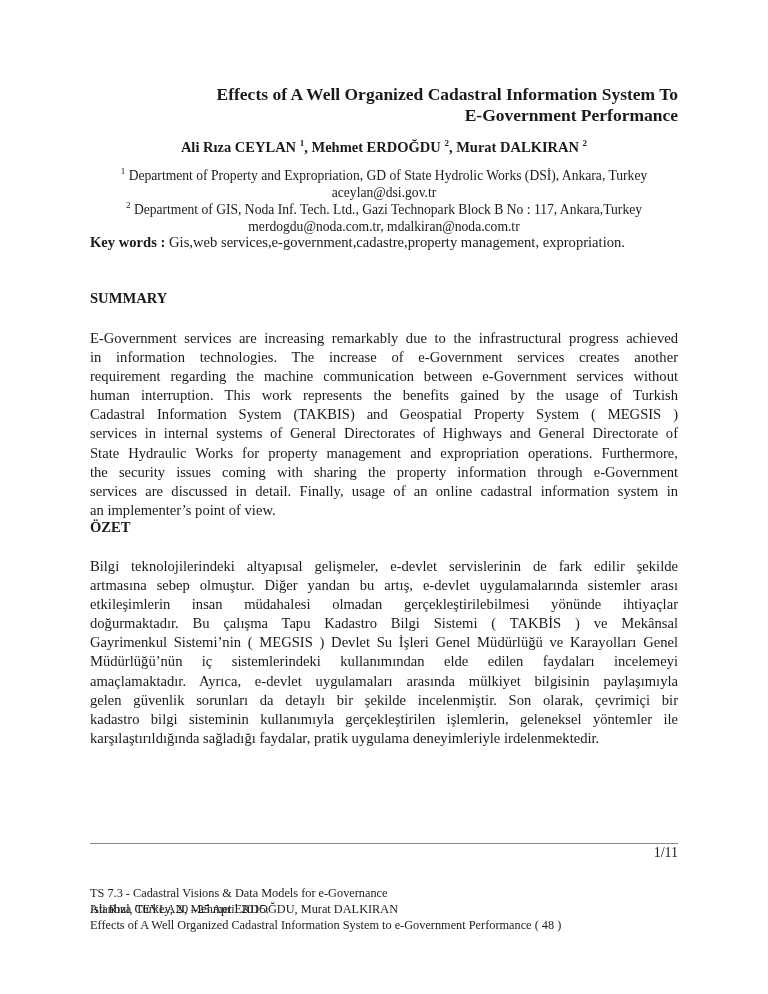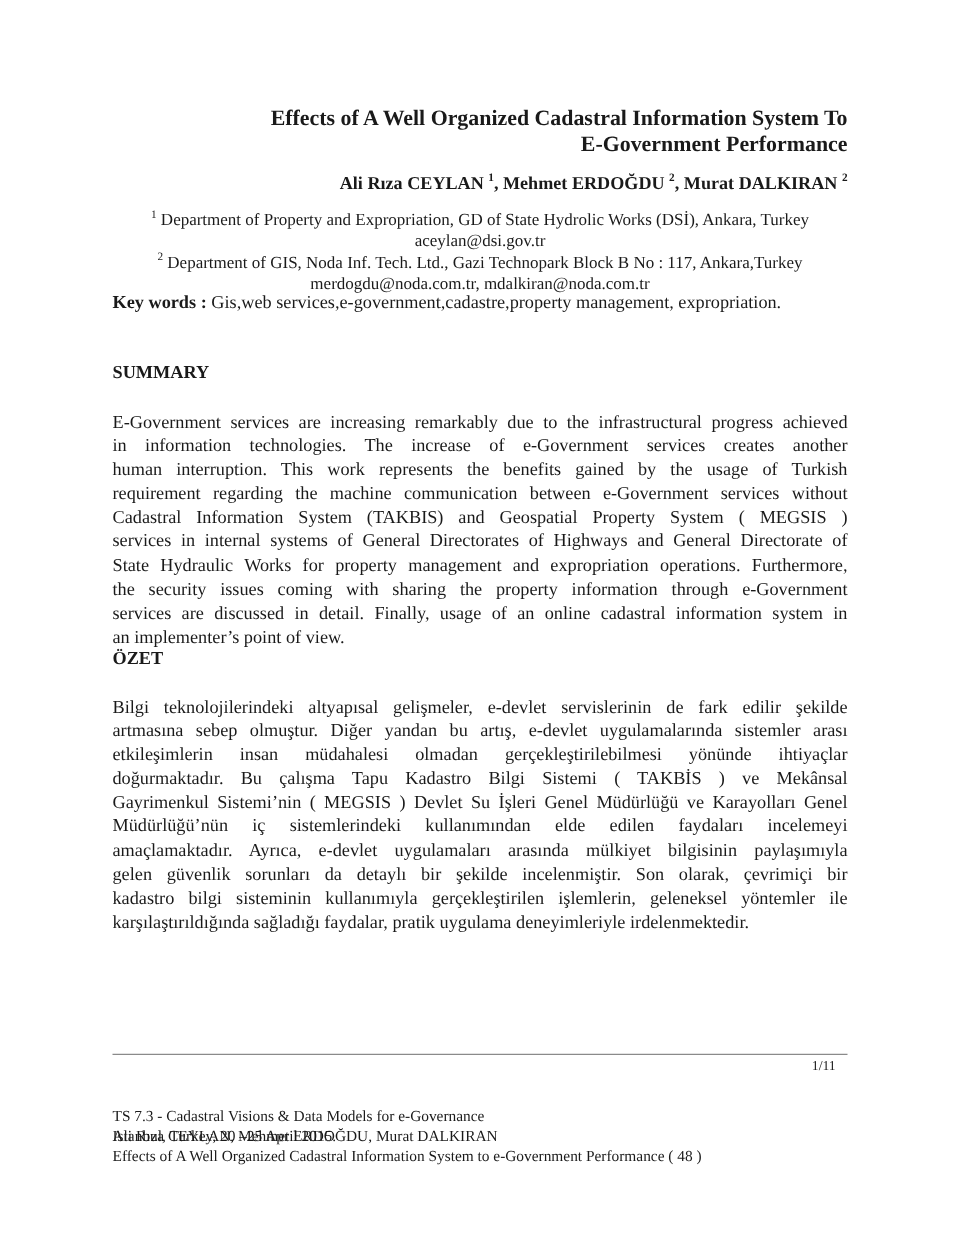--- a/index.html
+++ b/index.html
@@ -7,21 +7,21 @@
     width: 768px; height: 994px; position: relative; overflow: hidden;
     font-family: "Liberation Serif", serif; color: #1a1a1a;
   }
   .page { position: absolute; left: 0; top: 0; width: 768px; height: 994px; }
   .title {
     position: absolute; left: 90px; width: 588px; top: 84px;
     text-align: right; font-weight: bold; font-size: 17.5px; line-height: 21px;
   }
   .authors {
     position: absolute; left: 90px; width: 588px; top: 138px;
-    text-align: right; font-weight: bold; font-size: 14.5px; line-height: 18px;
+    text-align: center; font-weight: bold; font-size: 14.5px; line-height: 18px;
   }
   .authors sup, .affil sup { font-size: 9px; vertical-align: 6px; line-height: 0; }
   .affil {
     position: absolute; left: 80px; width: 608px; top: 167px;
     text-align: center; font-size: 13.6px; line-height: 17px;
   }
   .affil .line { display: block; white-space: nowrap; }
   .keywords {
     position: absolute; left: 90px; width: 600px; top: 233px;
     font-size: 14.6px; line-height: 18px; white-space: nowrap;
@@ -40,21 +40,21 @@
     position: absolute; left: 90px; width: 588px; top: 843px; height: 0;
     border-top: 1.5px solid #8a8a8a;
   }
   .footer {
     position: absolute; left: 90px; width: 588px; top: 845px;
     font-size: 12.3px; line-height: 16px; margin-top: 40px;
   }
   .footer .fl { display: block; white-space: nowrap; }
   .pageno {
     position: absolute; left: 640px; width: 38px; top: 845px;
-    text-align: center; font-size: 11px; line-height: 16px;
+    text-align: right; font-size: 14px; line-height: 16px;
   }
   .conf {
     position: absolute; left: 90px; top: 901px; font-size: 12.3px; line-height: 16px;
   }
   .conf .fl { display: block; white-space: nowrap; }
 </style>
 </head>
 <body>
 
 <div class="page">
@@ -77,22 +77,22 @@
 
   <div class="keywords">
     <b>Key words :</b> <span>Gis,web services,e-government,cadastre,property management, expropriation.</span>
   </div>
 
   <div class="heading" style="top:289px;">SUMMARY</div>
 
   <div class="para" style="top:329px;">
     <span class="ln">E-Government services are increasing remarkably due to the infrastructural progress achieved</span>
     <span class="ln">in information technologies. The increase of e-Government services creates another</span>
+    <span class="ln">requirement regarding the machine communication between e-Government services without</span>
     <span class="ln">human interruption. This work represents the benefits gained by the usage of Turkish</span>
-    <span class="ln">requirement regarding the machine communication between e-Government services without</span>
     <span class="ln">Cadastral Information System (TAKBIS) and Geospatial Property System ( MEGSIS )</span>
     <span class="ln">services in internal systems of General Directorates of Highways and General Directorate of</span>
     <span class="ln">State Hydraulic Works for property management and expropriation operations. Furthermore,</span>
     <span class="ln">the security issues coming with sharing the property information through e-Government</span>
     <span class="ln">services are discussed in detail. Finally, usage of an online cadastral information system in</span>
     <span class="ln last">an implementer’s point of view.</span>
   </div>
 
   <div class="heading" style="top:518px;">ÖZET</div>
 

